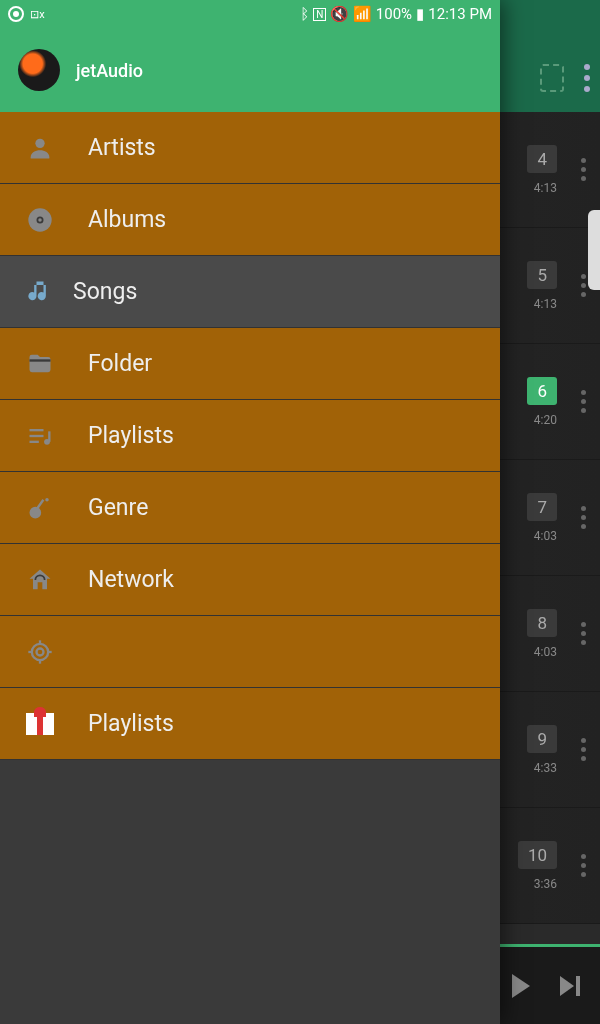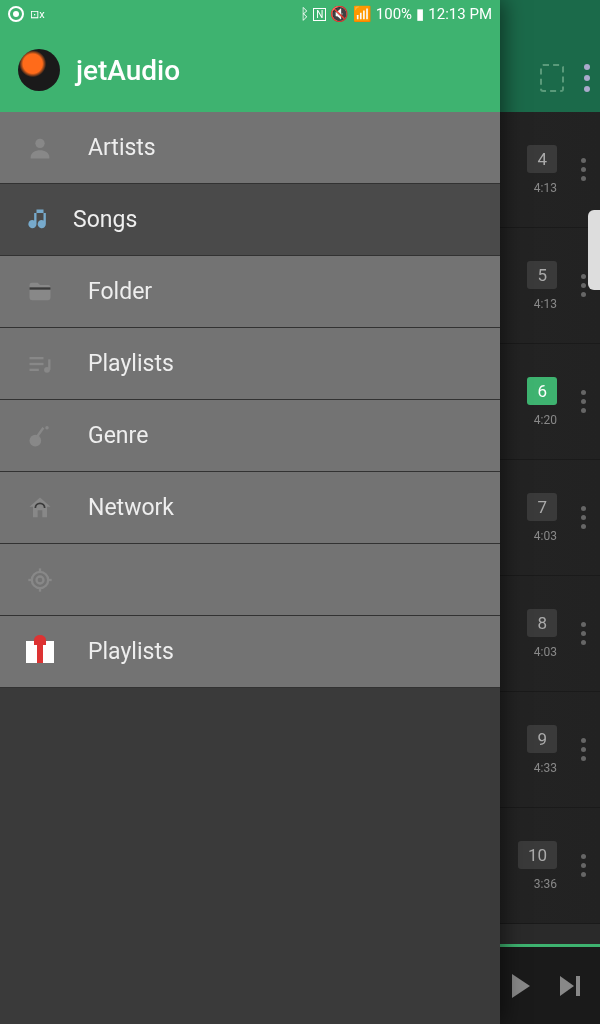--- a/index.html
+++ b/index.html
@@ -166,26 +166,26 @@
     .app-logo {
       width: 42px;
       height: 42px;
       background: radial-gradient(circle at 35% 35%, #ff6b1a 0%, #ff6b1a 25%, #1a1a1a 35%, #1a1a1a 100%);
       border-radius: 50%;
       position: relative;
     }
     
     .app-title {
       color: #fff;
-      font-size: 28px;
+      font-size: 18px;
       font-weight: 500;
     }
     
     .drawer-list {
-      background: #737373;
+      background: #a16207;
     }
     
     .drawer-item {
       height: 72px;
       display: flex;
       align-items: center;
       padding-left: 24px;
       gap: 32px;
       border-bottom: 1px solid #323232;
       cursor: pointer;
@@ -415,20 +415,30 @@
     <div class="drawer-item">
       <div class="drawer-icon">
         <svg width="28" height="28" viewBox="0 0 24 24" fill="#888">
             <circle cx="12" cy="8" r="4"></circle>
             <path d="M4 20c0-4 4-6 8-6s8 2 8 6v1H4z"></path>
           </svg>
       </div>
       <span class="drawer-label">Artists</span>
     </div>
 
+    <div class="drawer-item">
+      <div class="drawer-icon">
+        <svg width="28" height="28" viewBox="0 0 24 24">
+            <circle cx="12" cy="12" r="10" fill="#888"></circle>
+            <circle cx="12" cy="12" r="3" fill="#3a3a3a"></circle>
+            <circle cx="12" cy="12" r="1.5" fill="#888"></circle>
+          </svg>
+      </div>
+      <span class="drawer-label">Albums</span>
+    </div>
 
     <div class="drawer-item selected">
       <div class="drawer-icon">
         <svg width="28" height="28" viewBox="0 0 24 24" fill="#7ac">
             <path d="M9 3v12.5a3.5 3.5 0 11-2-3.16V6h10v9.5a3.5 3.5 0 11-2-3.16V3H9z"></path>
           </svg>
       </div>
       <span class="drawer-label">Songs</span>
     </div>
 

